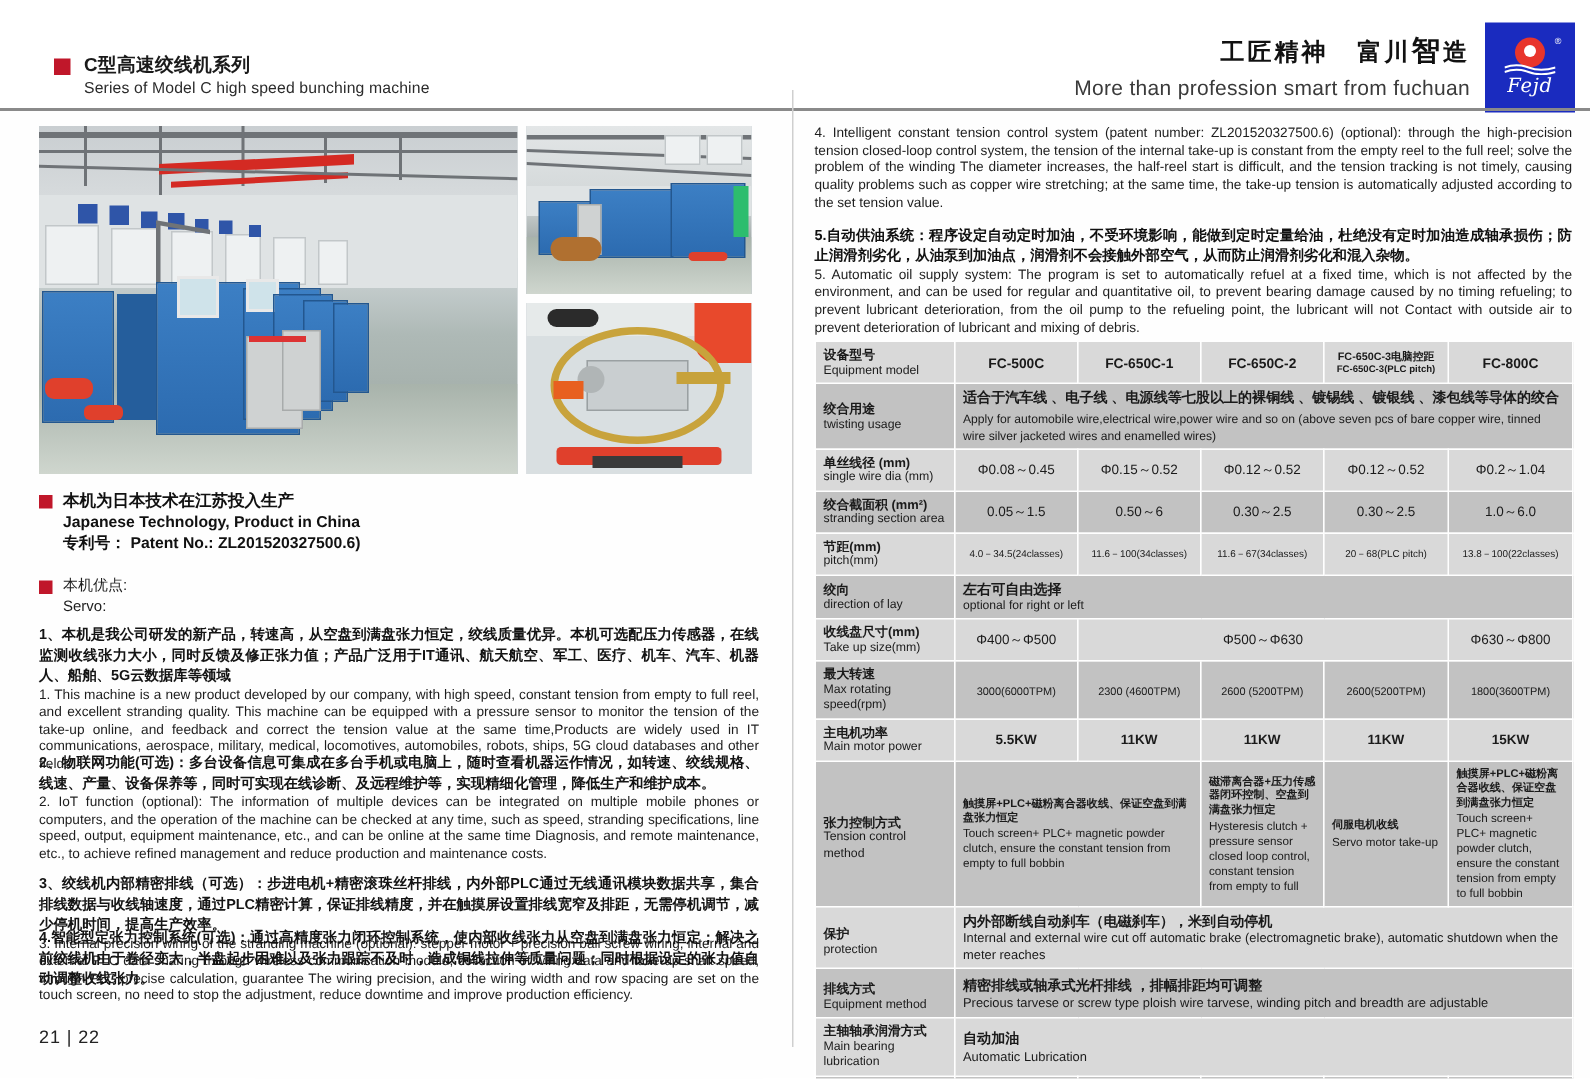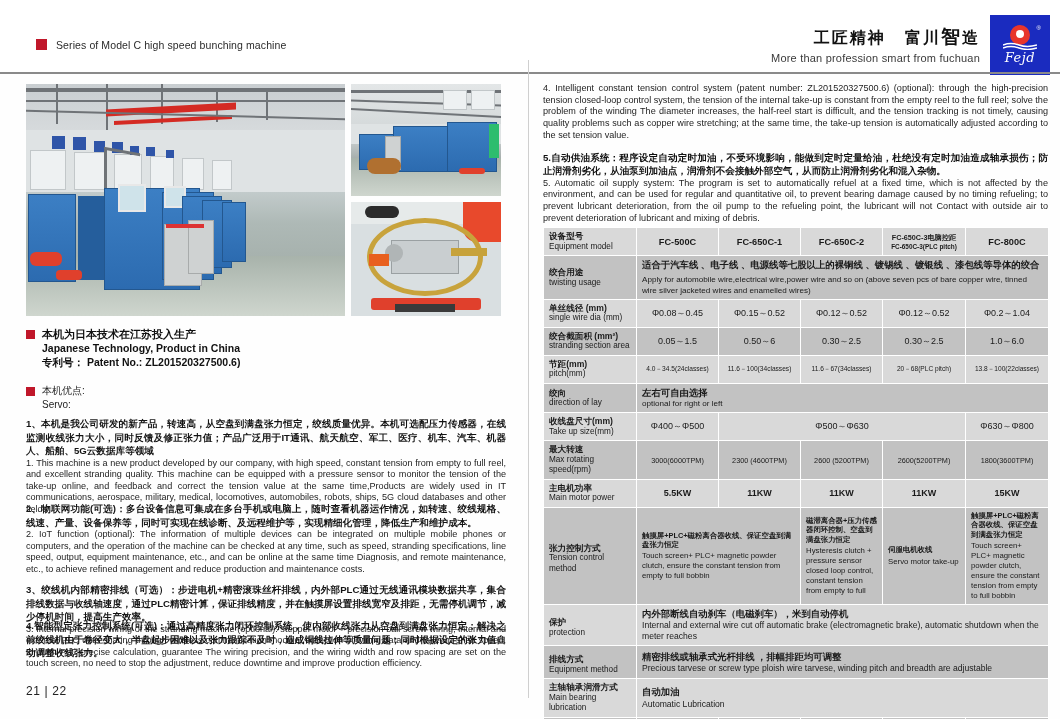--- a/index.html
+++ b/index.html
@@ -46,21 +46,21 @@
     position: absolute; right: 10px; top: 15px; height: 60px;
     display: flex; align-items: center;
   }
   .brand-text { text-align: right; margin-right: 10px; }
   .brand-cn {
     font-size: 16px; font-weight: 700; color: #111; letter-spacing: 2px;
     line-height: 20px; white-space: nowrap;
   }
   .brand-cn .zhi { font-size: 19px; }
   .brand-en {
-    font-size: 11px; color: #3a3a3a; letter-spacing: .2px;
+    font-size: 14px; color: #3a3a3a; letter-spacing: .2px;
     margin-top: 4px; white-space: nowrap;
   }
   #logo-box {
     width: 60px; height: 60px; background: #1a2bbf;
     display: flex; flex-direction: column;
     align-items: center; justify-content: center;
     position: relative;
   }
   .logo-mark { position: relative; width: 34px; height: 24px; }
   .logo-circ {
@@ -164,20 +164,21 @@
   .tc-en { font-size: 7.8px; line-height: 10px; }
 </style>
 </head>
 <body>
 
 <div id="page">
 
   <div id="header">
     <div class="title-block">
       <span class="red-sq"></span><span class="title-texts">
+        <div class="title-cn">C型高速绞线机系列</div>
         <div class="title-en">Series of Model C high speed bunching machine</div>
       </span>
     </div>
 
     <div id="brand">
       <div class="brand-text">
         <div class="brand-cn">
           <span>工匠精神</span>
           &nbsp;
           <span>富川</span><span class="zhi">智</span><span>造</span>

